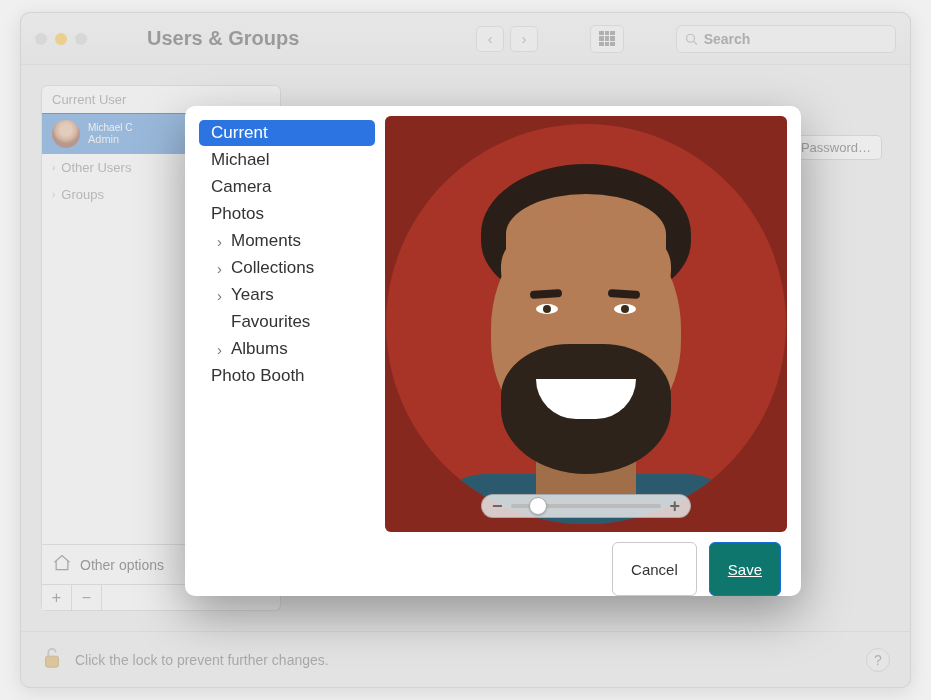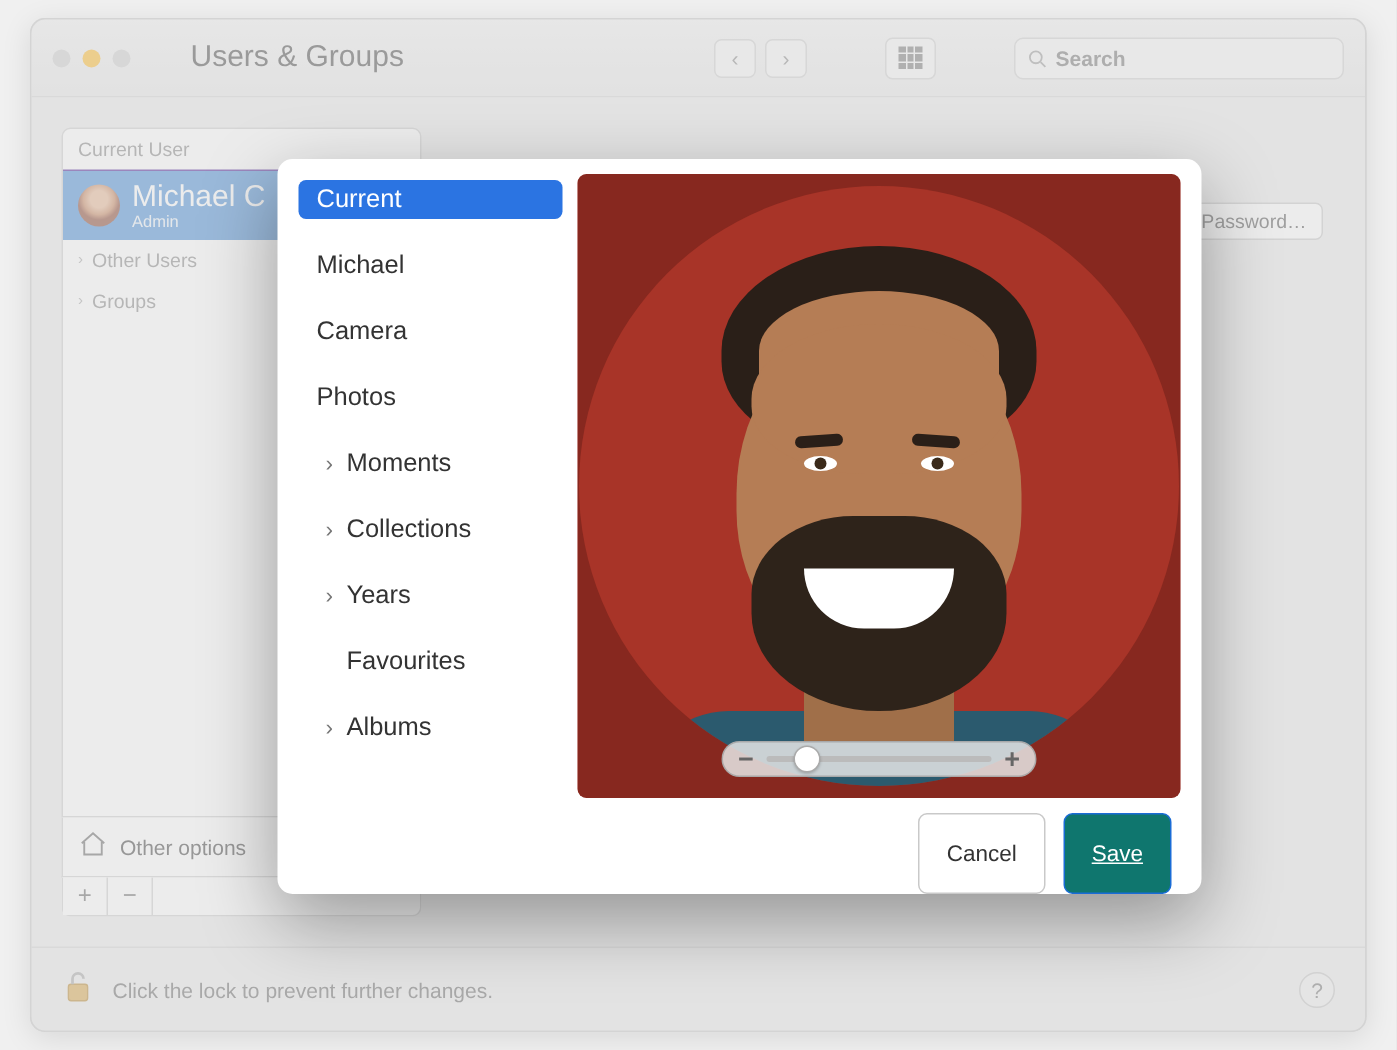--- a/index.html
+++ b/index.html
@@ -50,22 +50,22 @@
       gap: 8px;
     }
     .tl-btn {
       width: 12px; height: 12px; border-radius: 50%;
       background: #d0d0d0;
     }
     .tl-btn.close { background: #febc2e; }
     .title {
       font-size: 20px;
       color: #4a4a4a;
-      font-weight: 400;
-      margin-left: 28px;
+      font-weight: 700;
+      margin-left: 48px;
       flex: 0 0 auto;
     }
     .tb-spacer { flex: 1; }
     .tb-nav {
       display: flex;
       gap: 6px;
     }
     .tb-btn {
       width: 28px; height: 26px;
       border: 1px solid #d0d0d0;
@@ -149,21 +149,21 @@
       gap: 8px;
       background: #4a8fd8;
       color: #fff;
     }
     .avatar-circle {
       width: 28px; height: 28px; border-radius: 50%;
       background: radial-gradient(circle at 50% 35%, #e8b896 25%, #c98860 45%, #8b4530 60%);
       flex-shrink: 0;
     }
     .user-text { display: flex; flex-direction: column; line-height: 1.1; }
-    .user-name { font-size: 20px; }
+    .user-name { font-size: 10px; }
     .user-role { font-size: 11px; opacity: 0.9; }
     .list-row {
       display: flex;
       align-items: center;
       padding: 6px 10px;
       gap: 6px;
       color: #888;
       font-size: 13px;
     }
     .list-row .chev { font-size: 10px; color: #aaa; }
@@ -251,21 +251,21 @@
     }
     .modal-body {
       flex: 1;
       display: flex;
     }
     .src-list {
       width: 200px;
       padding: 14px 10px 10px 14px;
       display: flex;
       flex-direction: column;
-      gap: 18px;
+      gap: 1px;
     }
     .src-item {
       display: flex;
       align-items: center;
       padding: 3px 12px;
       border-radius: 5px;
       font-size: 17px;
       color: #333;
       gap: 2px;
       cursor: pointer;
@@ -562,20 +562,21 @@
     <div class="src-list">
       <div class="src-item selected">Current</div>
       <div class="src-item">Michael</div>
       <div class="src-item">Camera</div>
       <div class="src-item">Photos</div>
       <div class="src-item sub has-arrow">Moments</div>
       <div class="src-item sub has-arrow">Collections</div>
       <div class="src-item sub has-arrow">Years</div>
       <div class="src-item sub">Favourites</div>
       <div class="src-item sub has-arrow">Albums</div>
+      <div class="src-item">Photo Booth</div>
     </div>
     <div class="preview">
       <div class="photo-frame">
         <div class="photo-dim"></div>
         <div class="photo-circle">
           <div class="face">
             <div class="shirt"></div>
             <div class="neck"></div>
             <div class="hair"></div>
             <div class="skin"></div>

